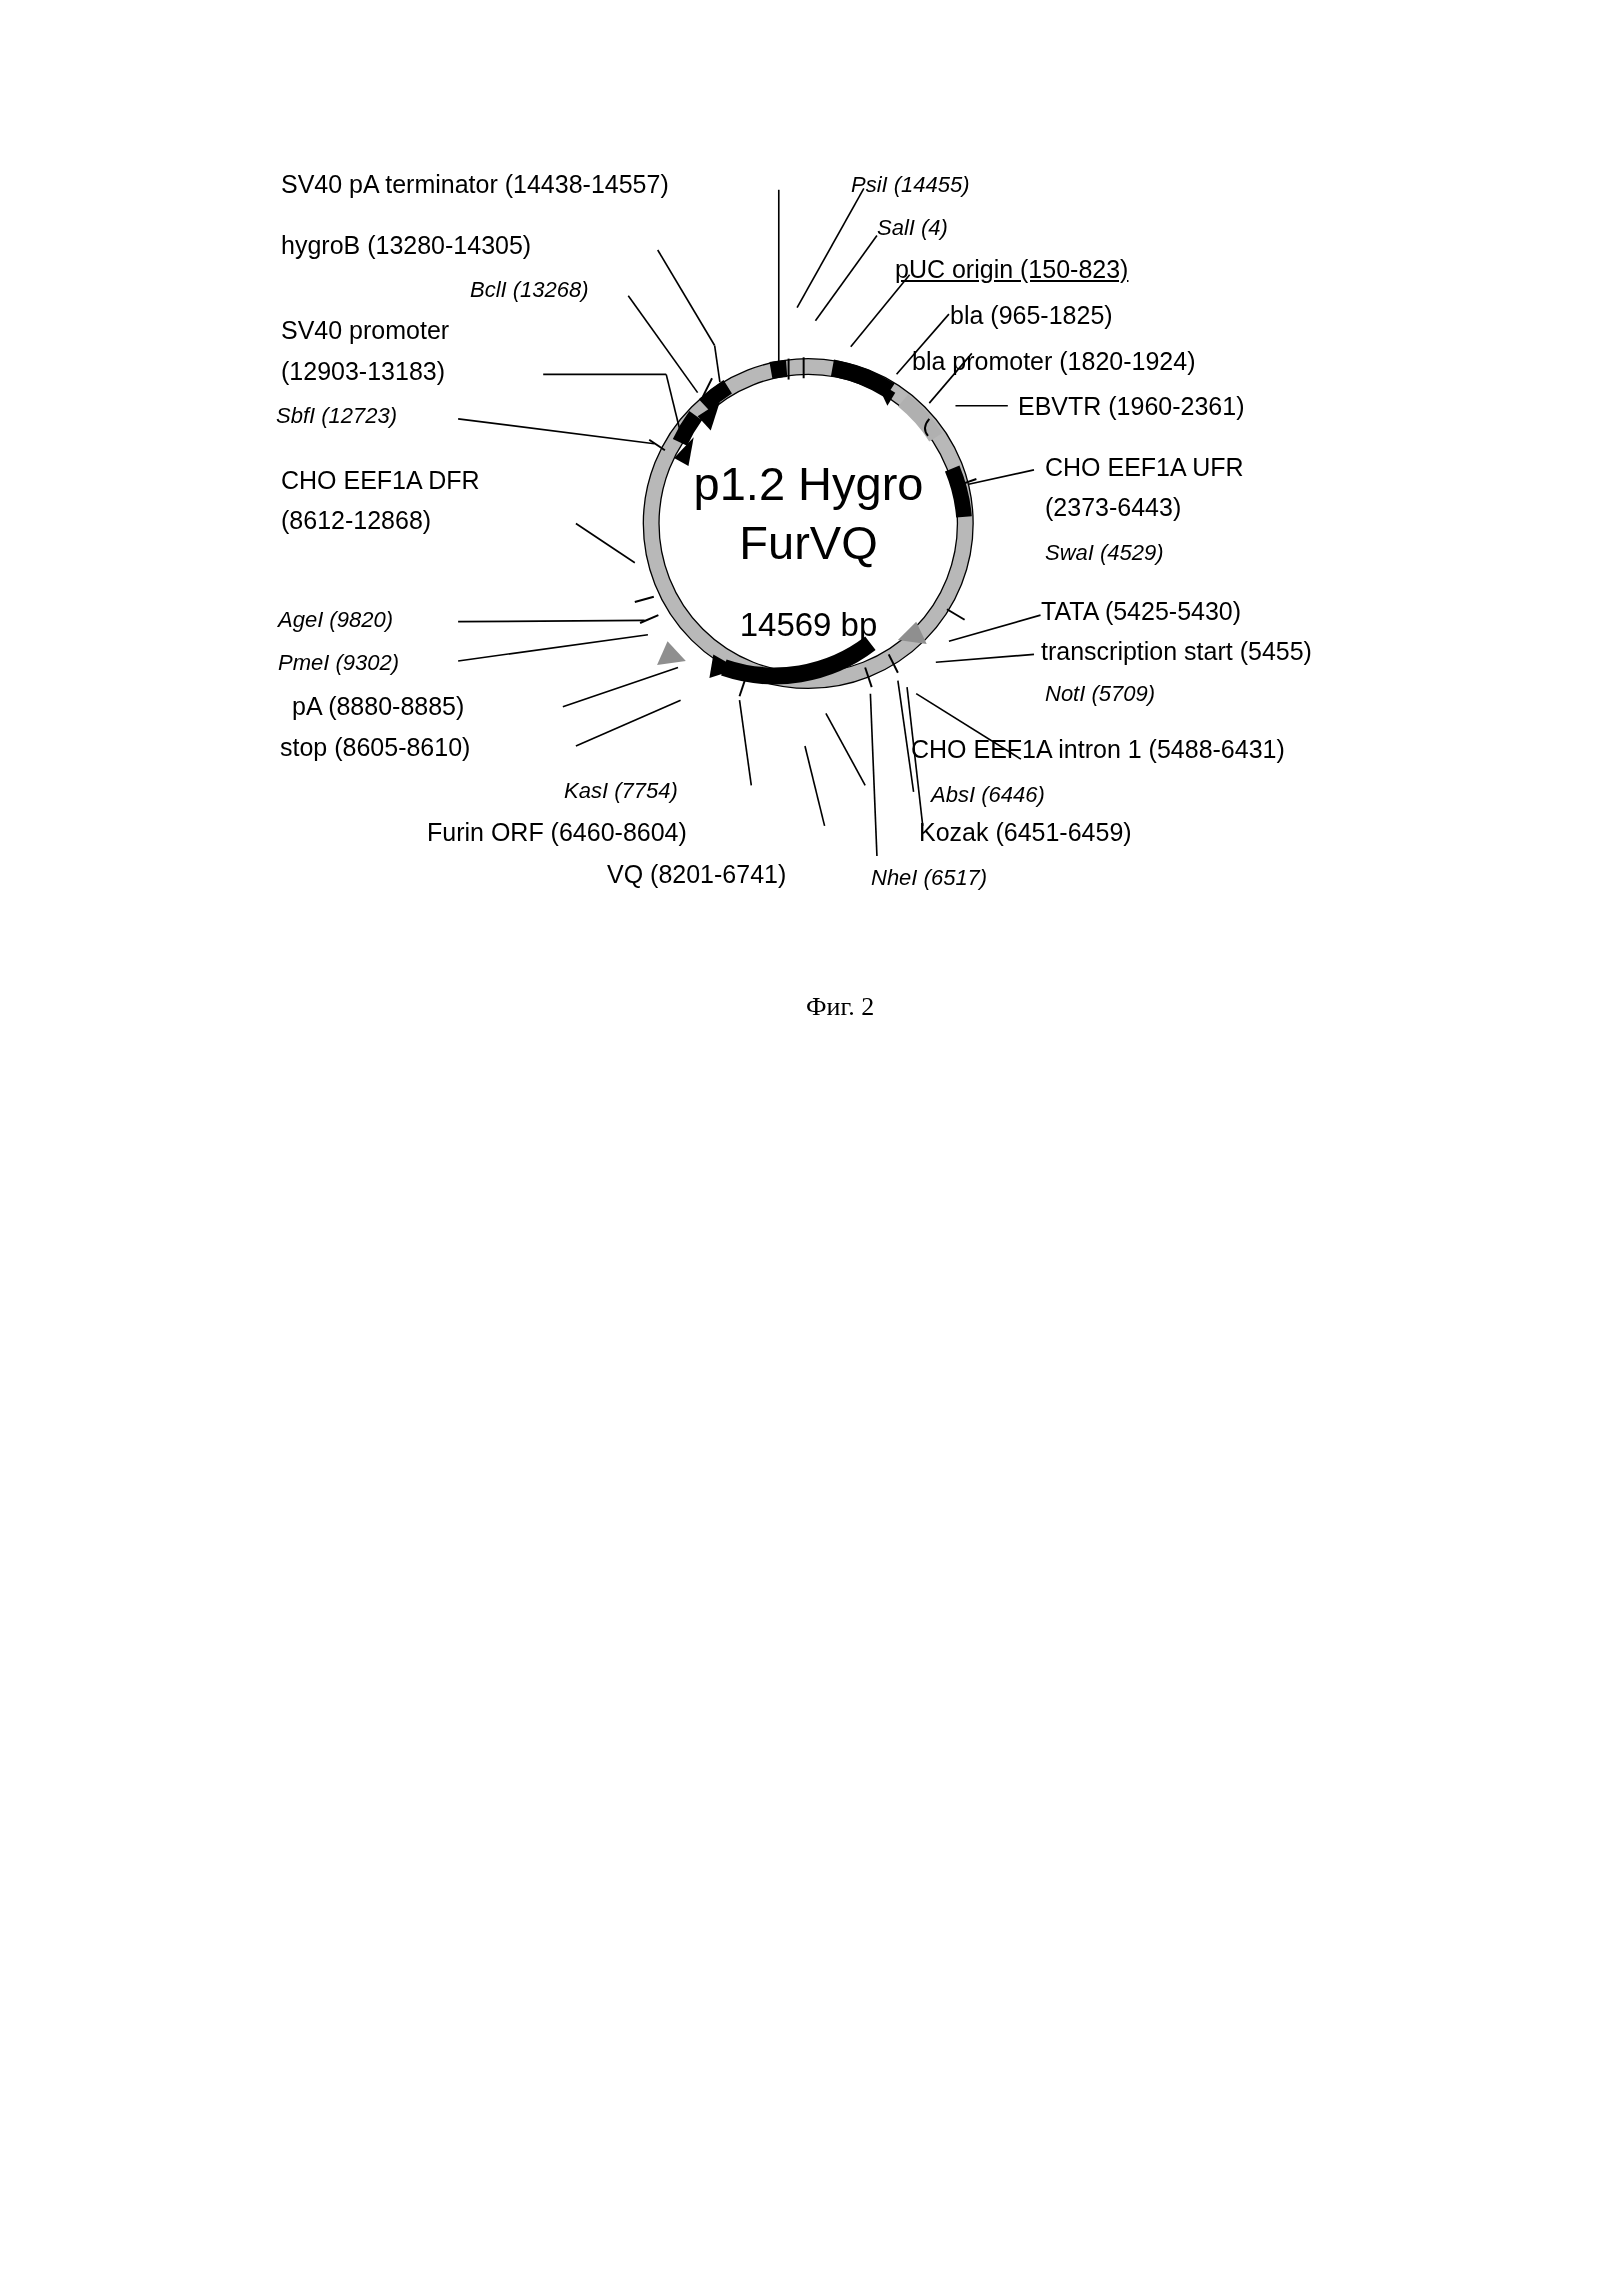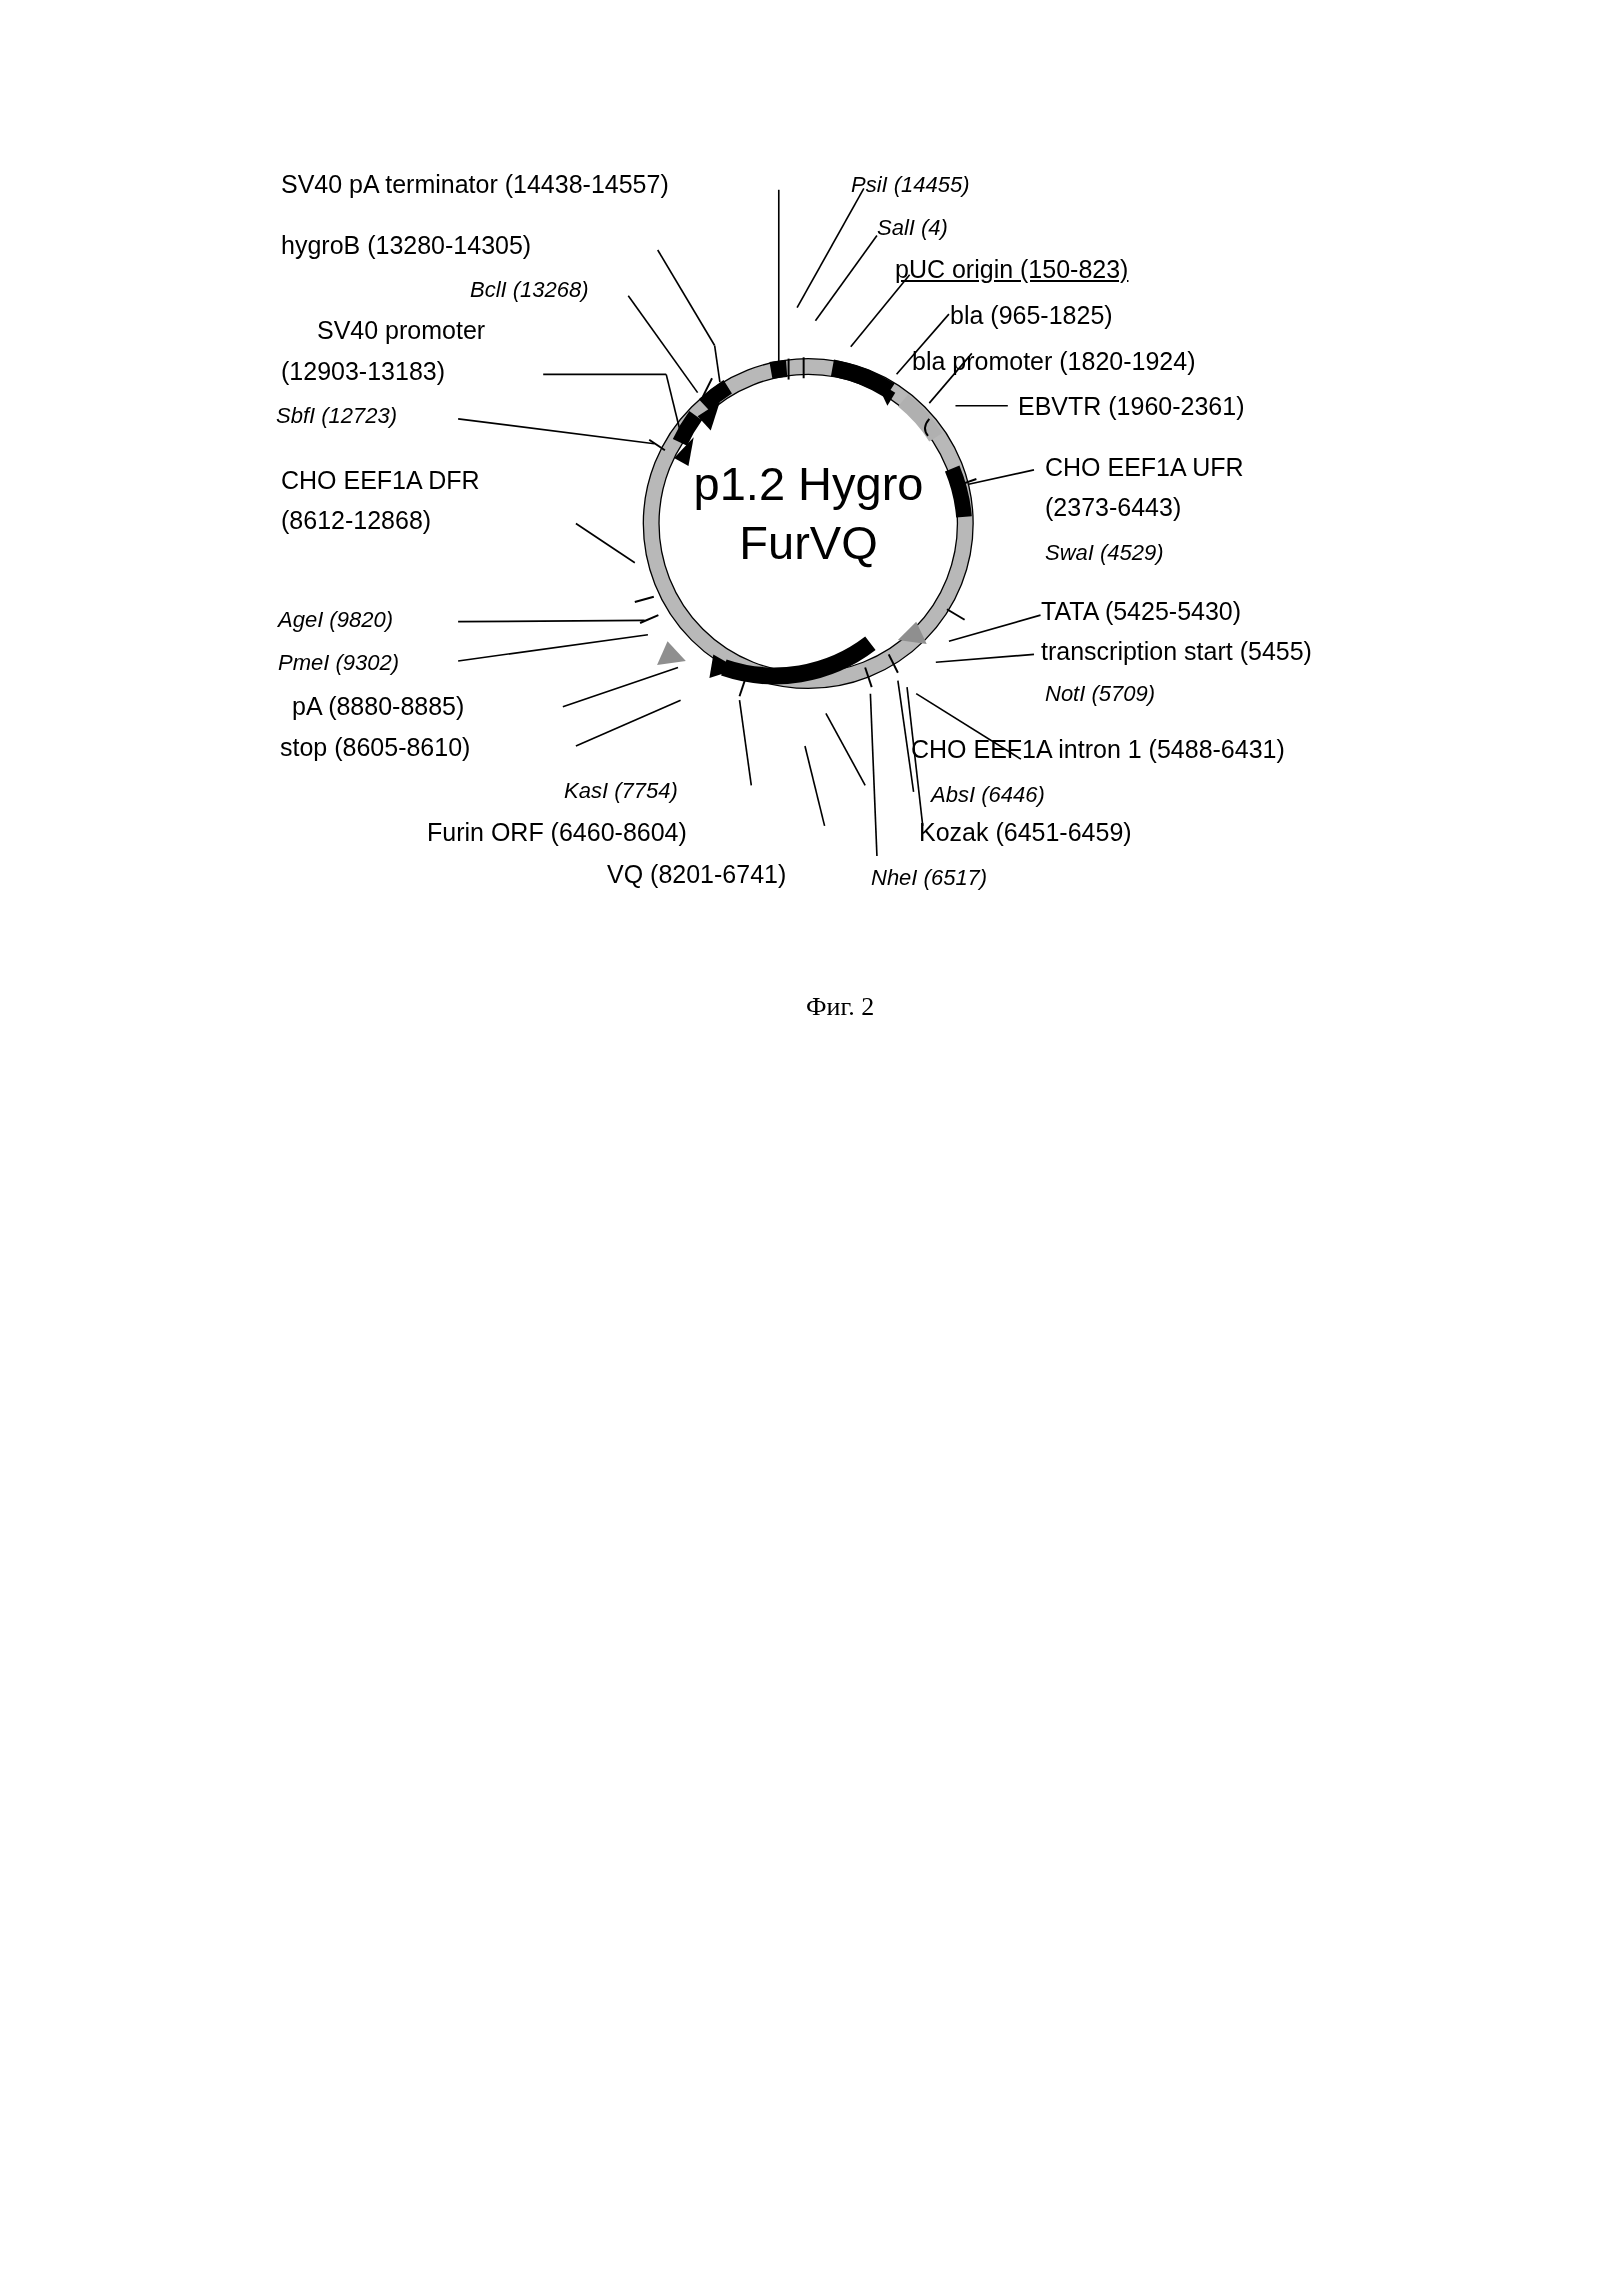--- a/index.html
+++ b/index.html
@@ -151,25 +151,26 @@
       <line x1="1590" y1="940" x2="1450" y2="980"></line>
       <line x1="1580" y1="1000" x2="1430" y2="1012"></line>
       <line x1="1560" y1="1160" x2="1400" y2="1060"></line>
     </g>
 
     <path d="M 1420 640 q -12 14 -2 26" stroke="#000" stroke-width="3" fill="none"></path>
   </svg>
 
   <div class="center-title title-line1" style="left:612px; top:458px; width:393px;">p1.2 Hygro</div>
   <div class="center-title title-line2" style="left:612px; top:517px; width:393px;">FurVQ</div>
+  <div class="center-title title-bp" style="left:612px; top:605px; width:393px;">14569 bp</div>
 
   <div class="lbl" style="left:281px; top:169px;">SV40 pA terminator (14438-14557)</div>
   <div class="lbl" style="left:281px; top:230px;">hygroB (13280-14305)</div>
   <div class="lbl italic" style="left:470px; top:275px;">BclI (13268)</div>
-  <div class="lbl" style="left:281px; top:315px;margin-left:36px;">SV40 promoter</div>
+  <div class="lbl" style="left:281px; top:315px;">SV40 promoter</div>
   <div class="lbl" style="left:281px; top:356px;">(12903-13183)</div>
   <div class="lbl italic" style="left:276px; top:401px;">SbfI (12723)</div>
   <div class="lbl" style="left:281px; top:465px;">CHO EEF1A DFR</div>
   <div class="lbl" style="left:281px; top:505px;">(8612-12868)</div>
   <div class="lbl italic" style="left:278px; top:605px;">AgeI (9820)</div>
   <div class="lbl italic" style="left:278px; top:648px;">PmeI (9302)</div>
   <div class="lbl" style="left:280px; top:691px;margin-left:12px;">pA (8880-8885)</div>
   <div class="lbl" style="left:280px; top:732px;">stop (8605-8610)</div>
 
   <div class="lbl italic" style="left:564px; top:776px;">KasI (7754)</div>

